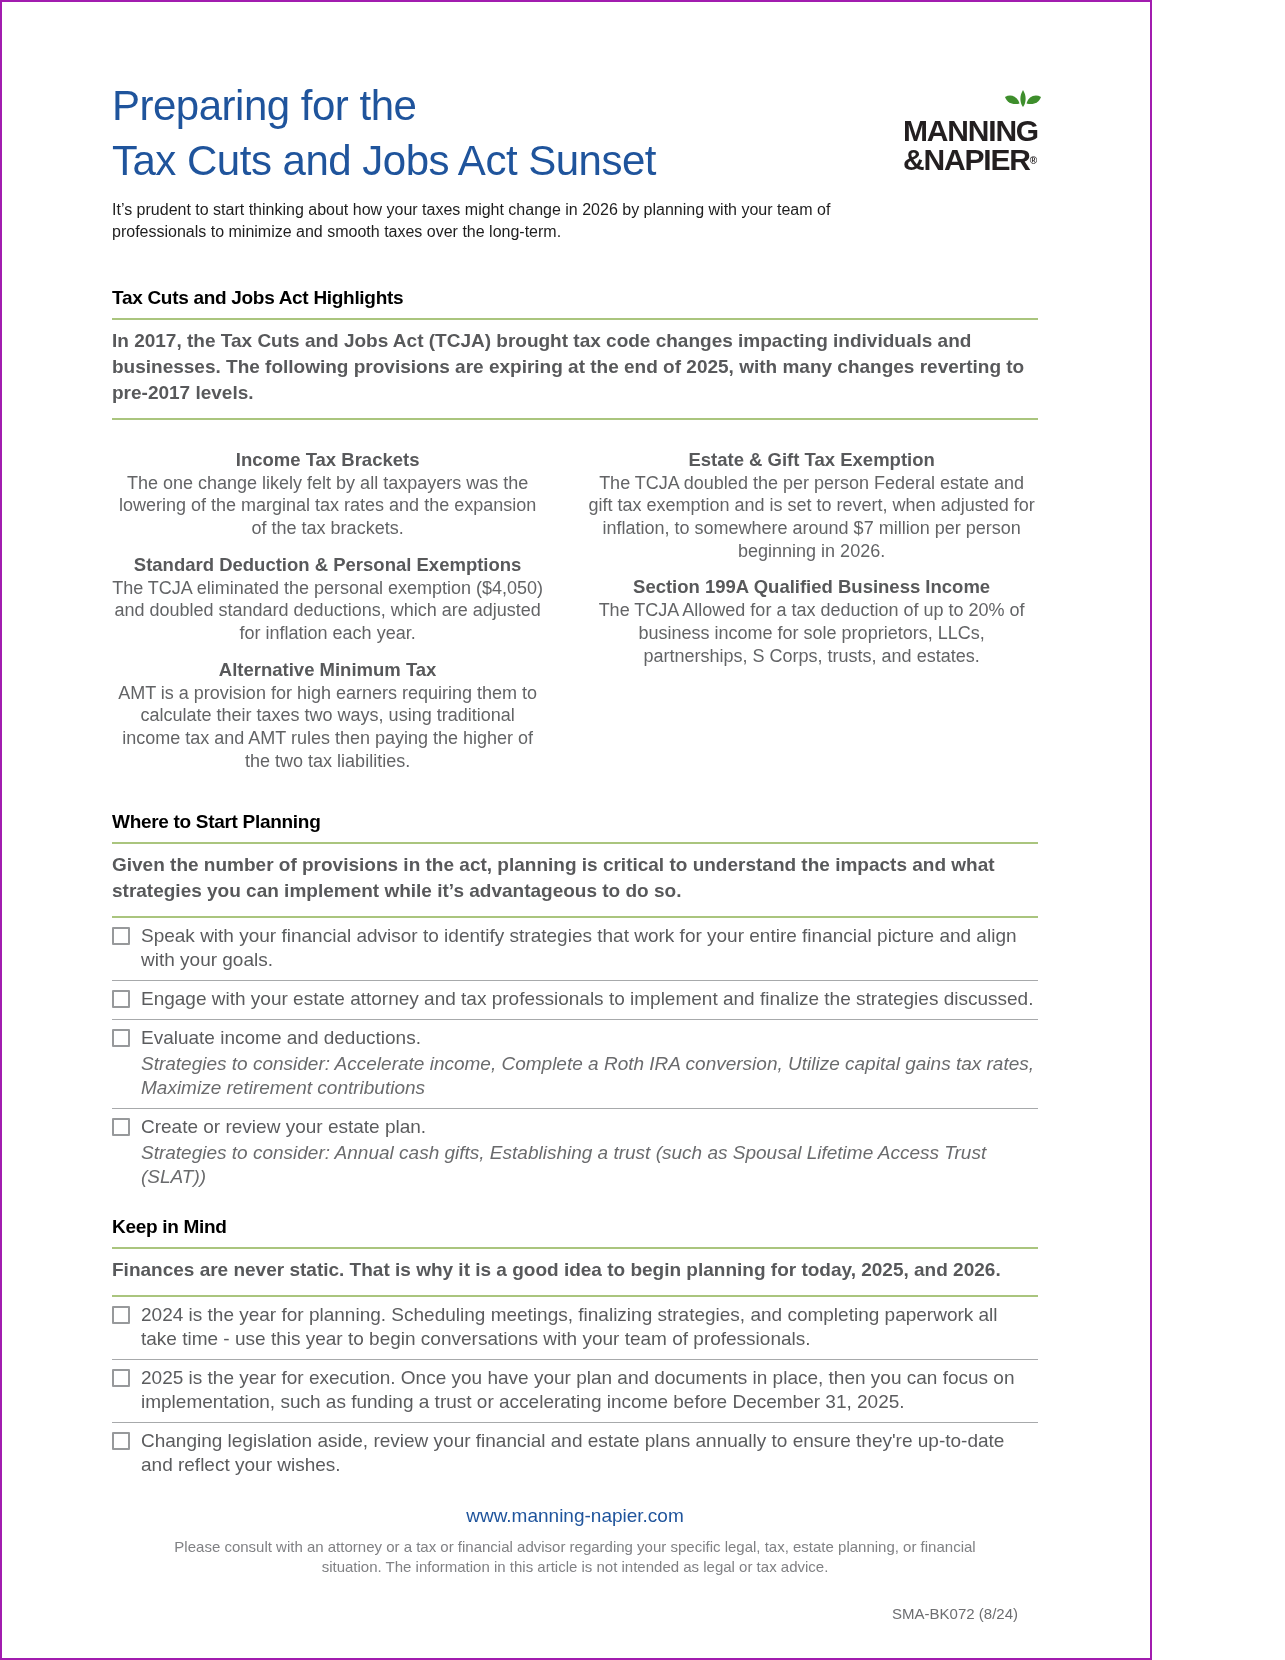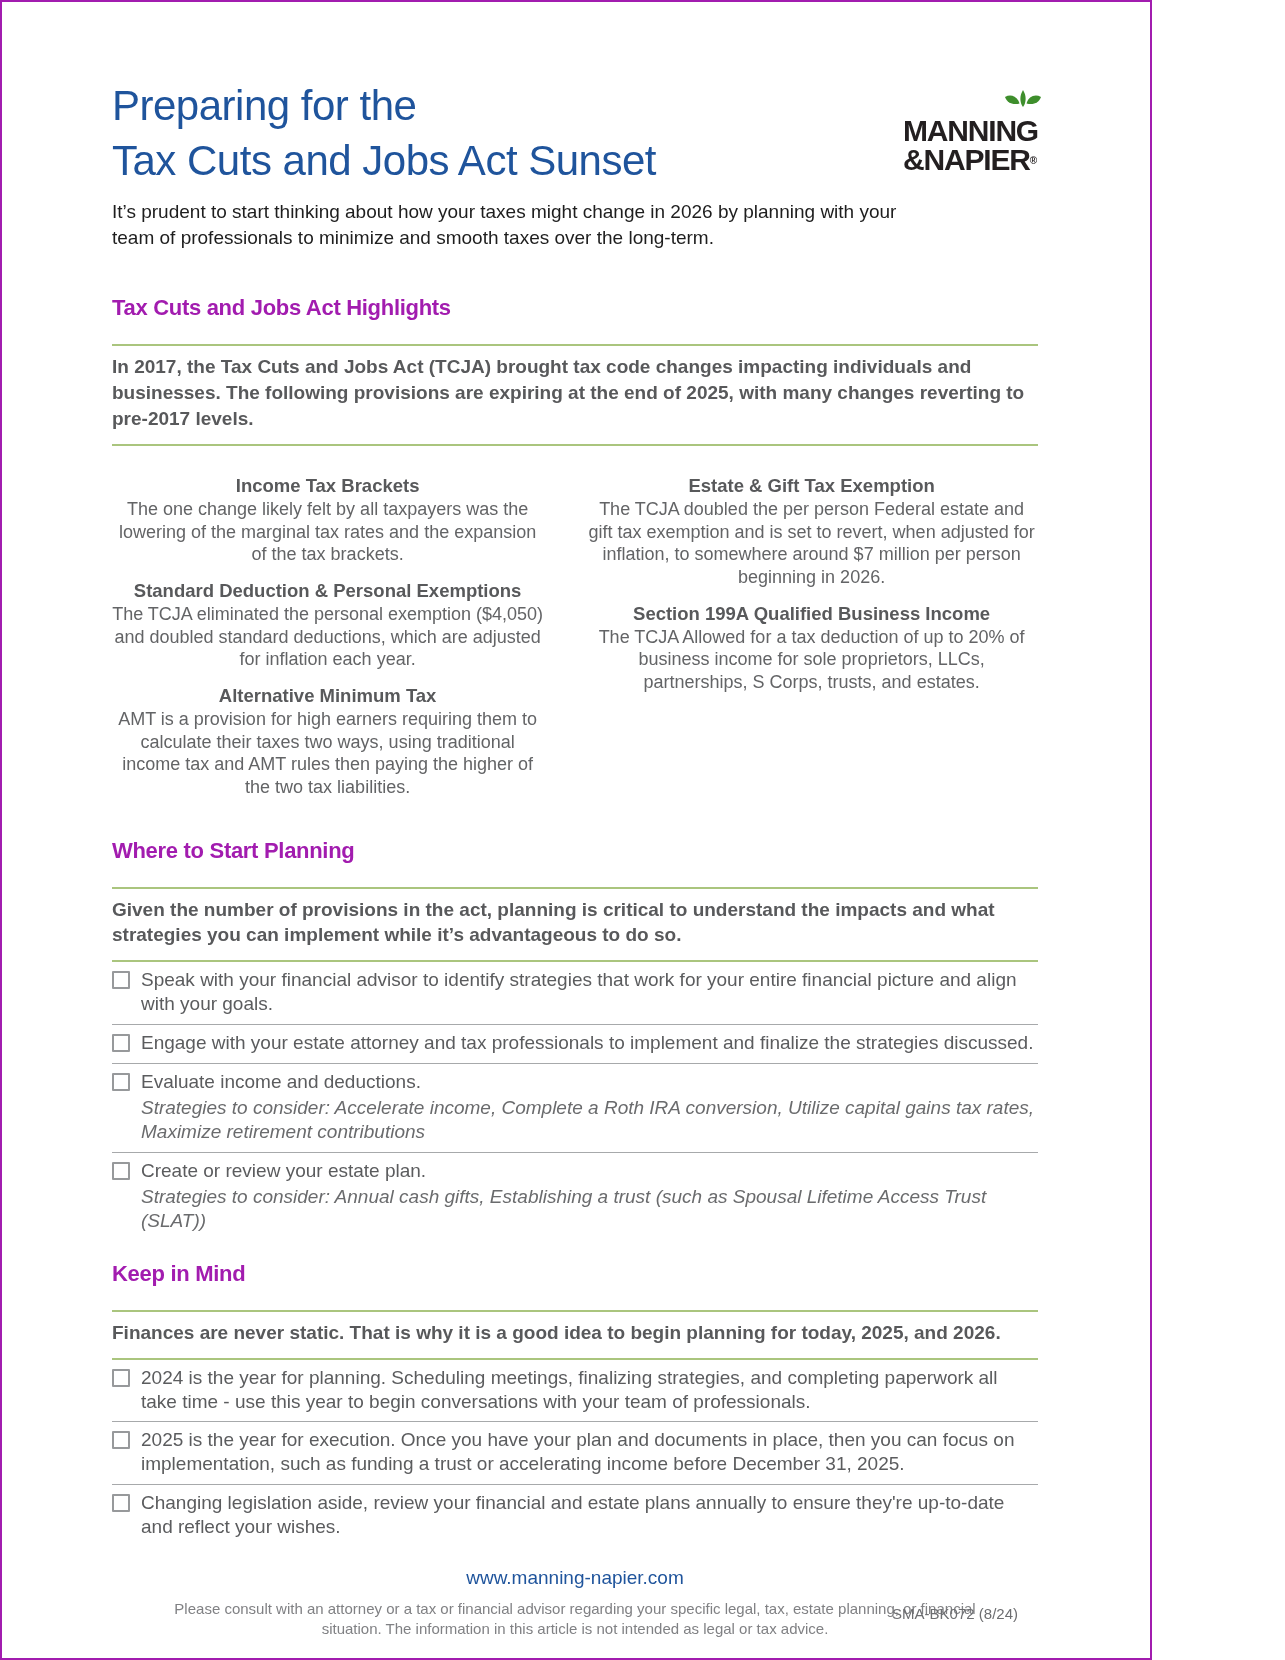--- a/index.html
+++ b/index.html
@@ -10,30 +10,30 @@
     background:#ffffff;
     font-family:"Liberation Sans", sans-serif;
     position:relative;
     overflow:hidden;
   }
   .content { padding:0 112px 0 110px; }
 
   
   .header { display:flex; justify-content:space-between; align-items:flex-start; margin-top:76px; }
   .title { font-size:42px; line-height:1.32; color:#1F549C; font-weight:500; letter-spacing:-0.5px; }
-  .subtitle { margin-top:10px; font-size:19px; line-height:1.38; color:#1E1E1E; max-width:800px; font-weight:500; }
+  .subtitle { margin-top:10px; font-size:16px; line-height:1.38; color:#1E1E1E; max-width:800px; font-weight:500; }
   .logo { position:relative; padding-top:26px; margin-top:12px; flex-shrink:0; text-align:left; }
   .logo-text { font-weight:700; font-size:30px; line-height:0.98; color:#231F20; letter-spacing:-1.2px; }
   .leaf-svg { position:absolute; top:0; left:97px; }
   .reg { font-size:10px; vertical-align:6px; letter-spacing:0; }
 
   
   .section-heading {
-    font-size:22px; font-weight:700; color:#a21caf;
-    padding-bottom:23px; border-bottom:2px solid #AAC57E; letter-spacing:-0.3px;
+    font-size:19px; font-weight:700; color:#000000;
+    padding-bottom:9px; border-bottom:2px solid #AAC57E; letter-spacing:-0.3px;
   }
   .section-intro {
     font-size:19px; font-weight:700; color:#58595B; line-height:1.36;
     padding:8px 0 12px; border-bottom:2px solid #AAC57E;
   }
   .sec-highlights { margin-top:44px; }
   .sec-planning  { margin-top:26px; }
   .sec-keep      { margin-top:20px; }
 
   

